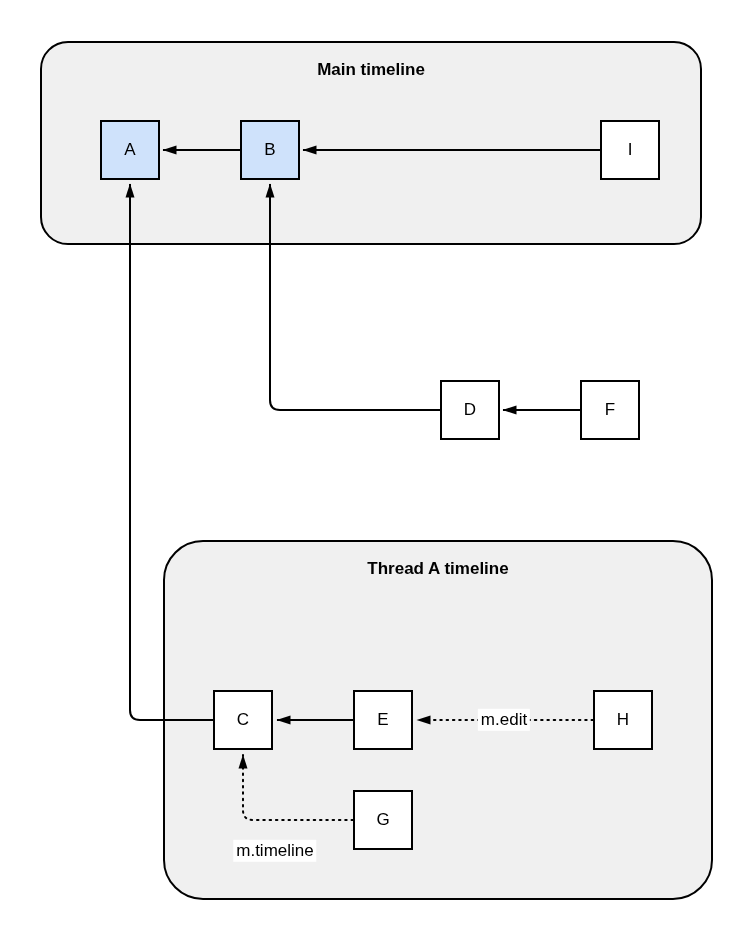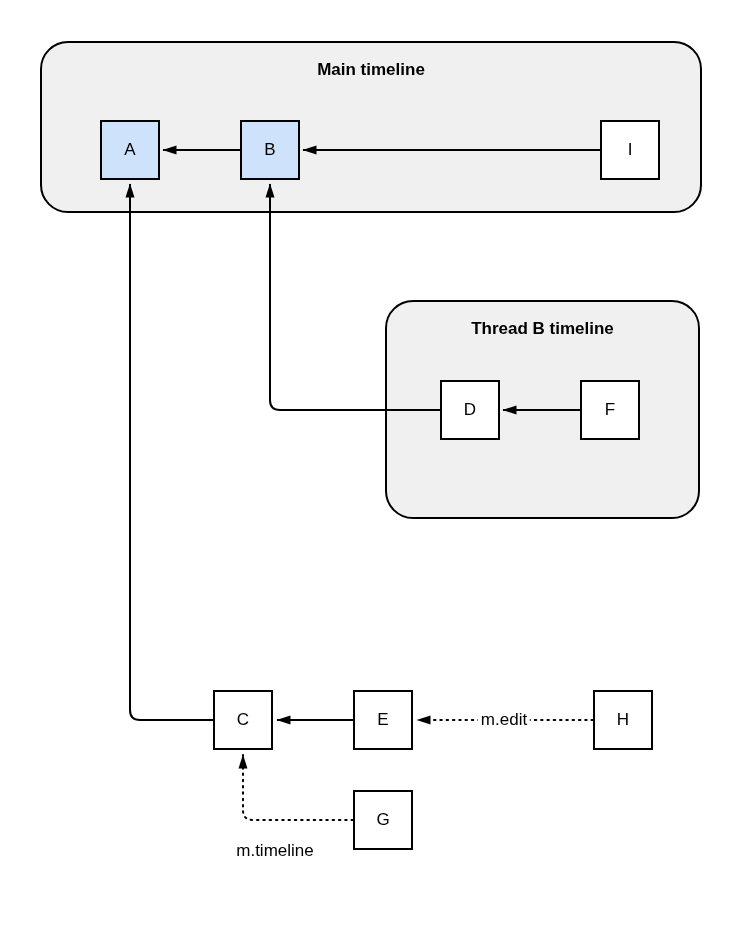--- a/index.html
+++ b/index.html
@@ -29,21 +29,21 @@
     background: var(--group-fill);
     border: 2px solid var(--group-border);
   }
   .group-title {
     text-align: center;
     font-weight: bold;
     font-size: 17px;
     padding-top: 17px;
     color: var(--text);
   }
-  #group-main    { left: 40px;  top: 41px;  width: 662px; height: 172px; border-radius: 28px; }
+  #group-main    { left: 40px;  top: 41px;  width: 662px; height: 204px; border-radius: 28px; }
   #group-threadb { left: 385px; top: 300px; width: 315px; height: 219px; border-radius: 28px; }
   #group-threada { left: 163px; top: 540px; width: 550px; height: 360px; border-radius: 40px; }
   .edges {
     position: absolute;
     left: 0; top: 0;
   }
   .edge {
     fill: none;
     stroke: var(--edge-stroke);
     stroke-width: 2;
@@ -87,22 +87,22 @@
   #label-reaction { left: 275px; top: 851px; }
 </style>
 </head>
 <body>
 
 <div class="canvas">
 
   <div class="group" id="group-main">
     <div class="group-title">Main timeline</div>
   </div>
-  <div class="group" id="group-threadb">
-    <div class="group-title">Thread B timeline</div>
+  <div class="group" id="group-threada">
+    <div class="group-title">Thread A timeline</div>
   </div>
 
   <svg class="edges" width="756" height="942" viewBox="0 0 756 942">
     <defs>
       <marker id="arrow" markerUnits="userSpaceOnUse" markerWidth="16" markerHeight="12" refX="14.5" refY="6" orient="auto">
         <path class="arrow-head" d="M1,1.5 L15,6 L1,10.5 Z"></path>
       </marker>
     </defs>
     <path class="edge solid" d="M 240 150 L 163 150" marker-end="url(#arrow)"></path>
     <path class="edge solid" d="M 600 150 L 303 150" marker-end="url(#arrow)"></path>

